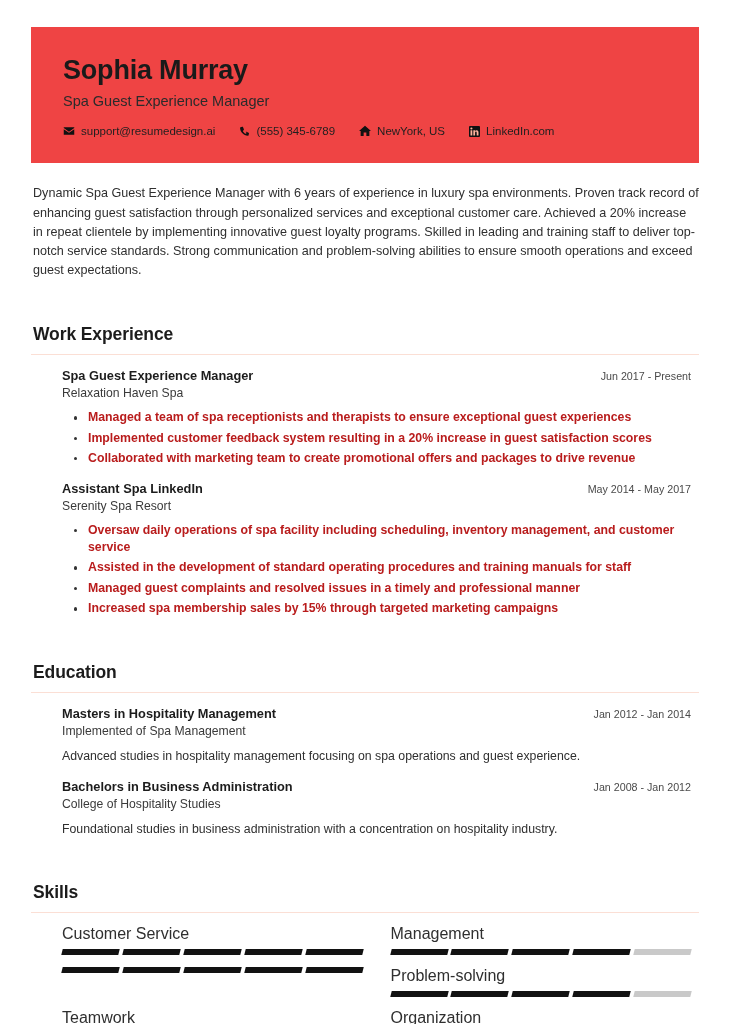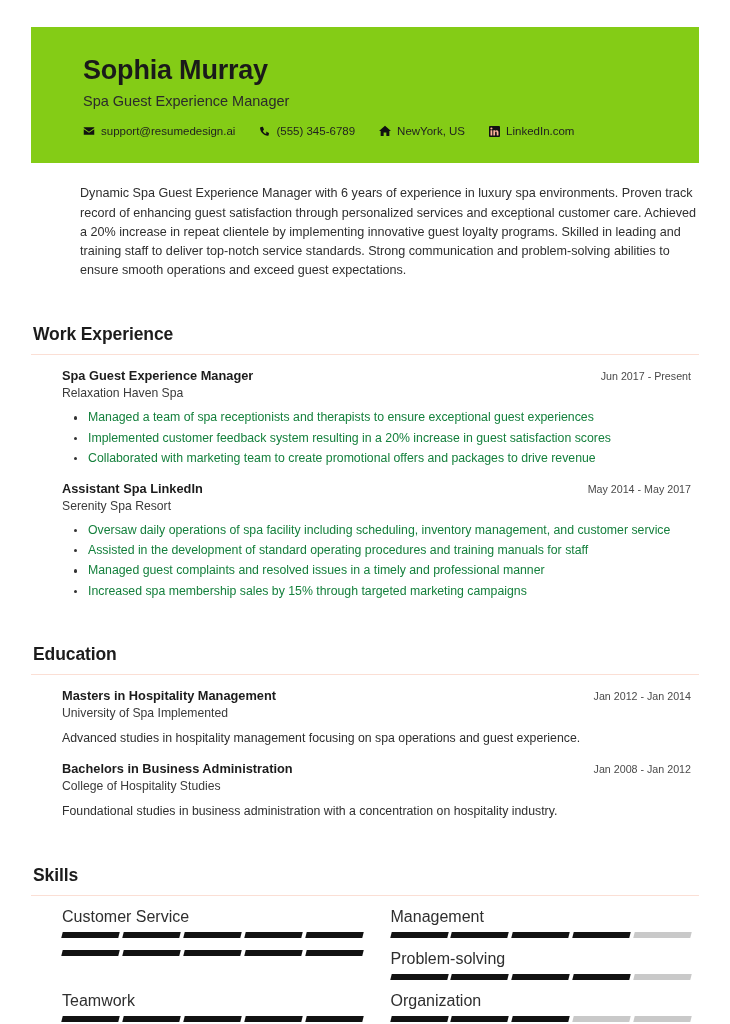--- a/index.html
+++ b/index.html
@@ -16,22 +16,22 @@
   .page {
     position: relative;
     width: 730px;
     height: 1024px;
     background: #ffffff;
   }
 
   
   .header {
     margin: 27px 31px 0 31px;
-    background: #84cc16;
-    padding: 28px 0 26px 52px;
+    background: #ef4444;
+    padding: 28px 0 26px 32px;
   }
   .header-name {
     font-size: 27px;
     font-weight: bold;
     color: #1a1a1a;
     letter-spacing: -0.2px;
     line-height: 1.15;
   }
   .header-title {
     font-size: 14.5px;
@@ -65,21 +65,20 @@
   
   .body-wrap { padding: 0 31px; }
 
   .summary {
     margin-top: 21px;
     padding: 0 31px 0 33px;
     font-size: 12.6px;
     line-height: 1.52;
     color: #2f2f2f;
     text-align: left;
-    margin-left: 47px;
   }
 
   
   .section { margin-top: 22px; }
   .section-heading {
     font-size: 17.5px;
     font-weight: bold;
     color: #1c1c1c;
     letter-spacing: -0.1px;
     padding-left: 2px;
@@ -123,23 +122,24 @@
   }
   .bullets {
     margin-top: 9px;
     padding-left: 26px;
     list-style: none;
   }
   .bullets li {
     position: relative;
     font-size: 12.3px;
     line-height: 1.42;
-    color: #15803d;
+    color: #b91c1c;
     margin-bottom: 3px;
     padding-left: 0;
+    font-weight: bold;
   }
   .bullets li::before {
     content: "";
     position: absolute;
     left: -14px;
     top: 7px;
     width: 3.4px;
     height: 3.4px;
     background: #333;
     border-radius: 50%;
@@ -264,21 +264,21 @@
     <div class="section">
       <div class="section-heading">Education</div>
       <div class="section-rule"></div>
       <div class="section-body">
 
         <div class="entry">
           <div class="entry-top">
             <span class="entry-role">Masters in Hospitality Management</span>
             <span class="entry-dates">Jan 2012 - Jan 2014</span>
           </div>
-          <div class="entry-org">University of Spa Implemented</div>
+          <div class="entry-org">Implemented of Spa Management</div>
           <div class="entry-desc">Advanced studies in hospitality management focusing on spa operations and guest experience.</div>
         </div>
 
         <div class="entry">
           <div class="entry-top">
             <span class="entry-role">Bachelors in Business Administration</span>
             <span class="entry-dates">Jan 2008 - Jan 2012</span>
           </div>
           <div class="entry-org">College of Hospitality Studies</div>
           <div class="entry-desc">Foundational studies in business administration with a concentration on hospitality industry.</div>

